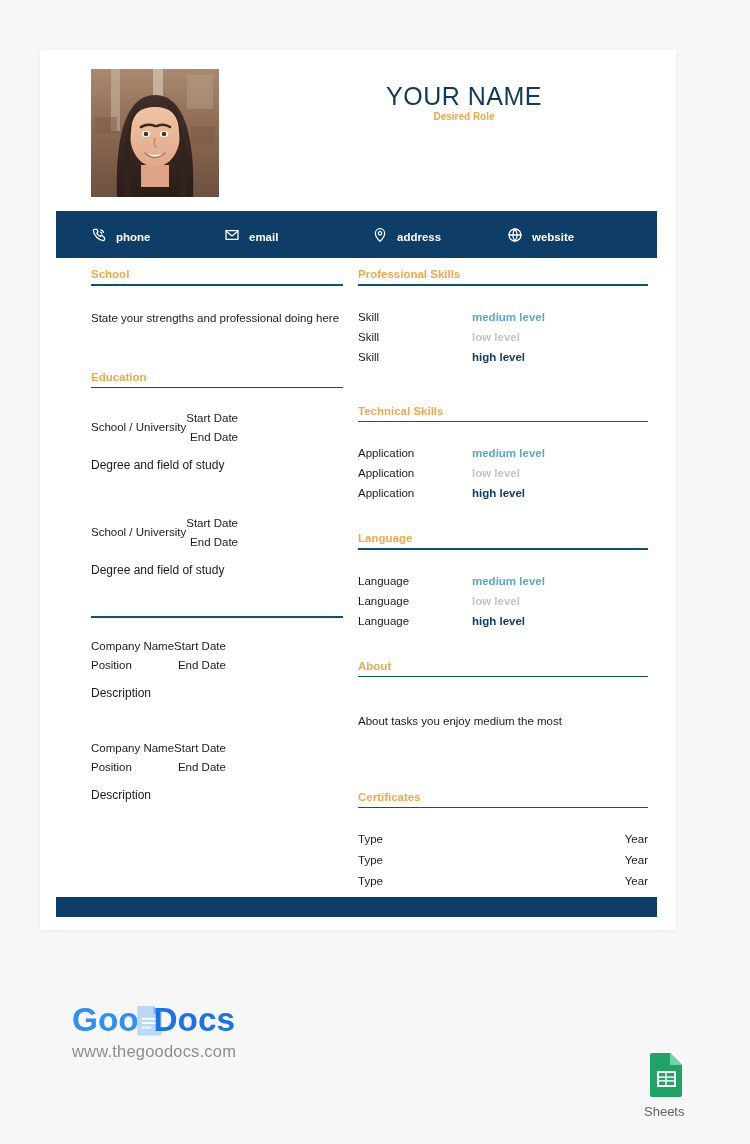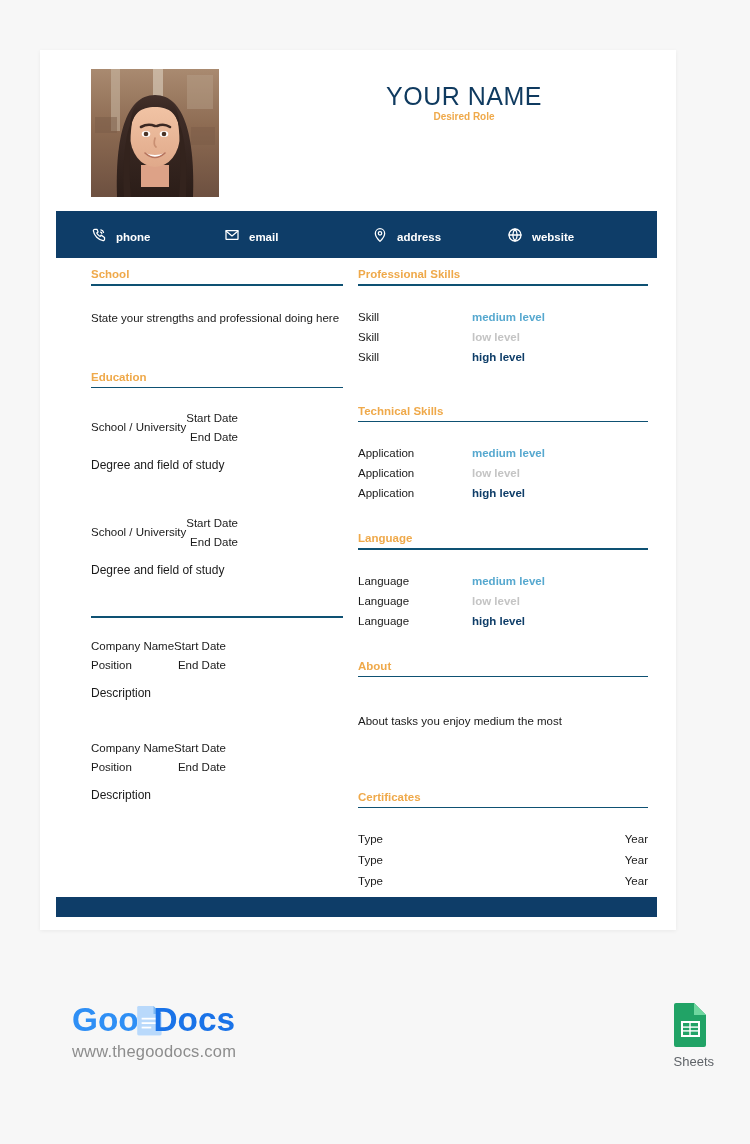--- a/index.html
+++ b/index.html
@@ -186,24 +186,23 @@
   .brand-url {
     margin-top: 2px;
     font-size: 16.5px;
     color: #8d8d8d;
     letter-spacing: 0.2px;
   }
 
   .sheets-mark {
     position: absolute;
     left: 644px;
-    top: 1002px;
+    top: 1052px;
     width: 46px;
-    text-align: right;
-    margin-left: 24px;
+    text-align: left;
   }
 
   .sheets-mark svg { display: block; margin: 0 auto; }
 
   .sheets-label {
     margin-top: 6px;
     font-size: 13px;
     color: #5f6368;
   }
 </style>

